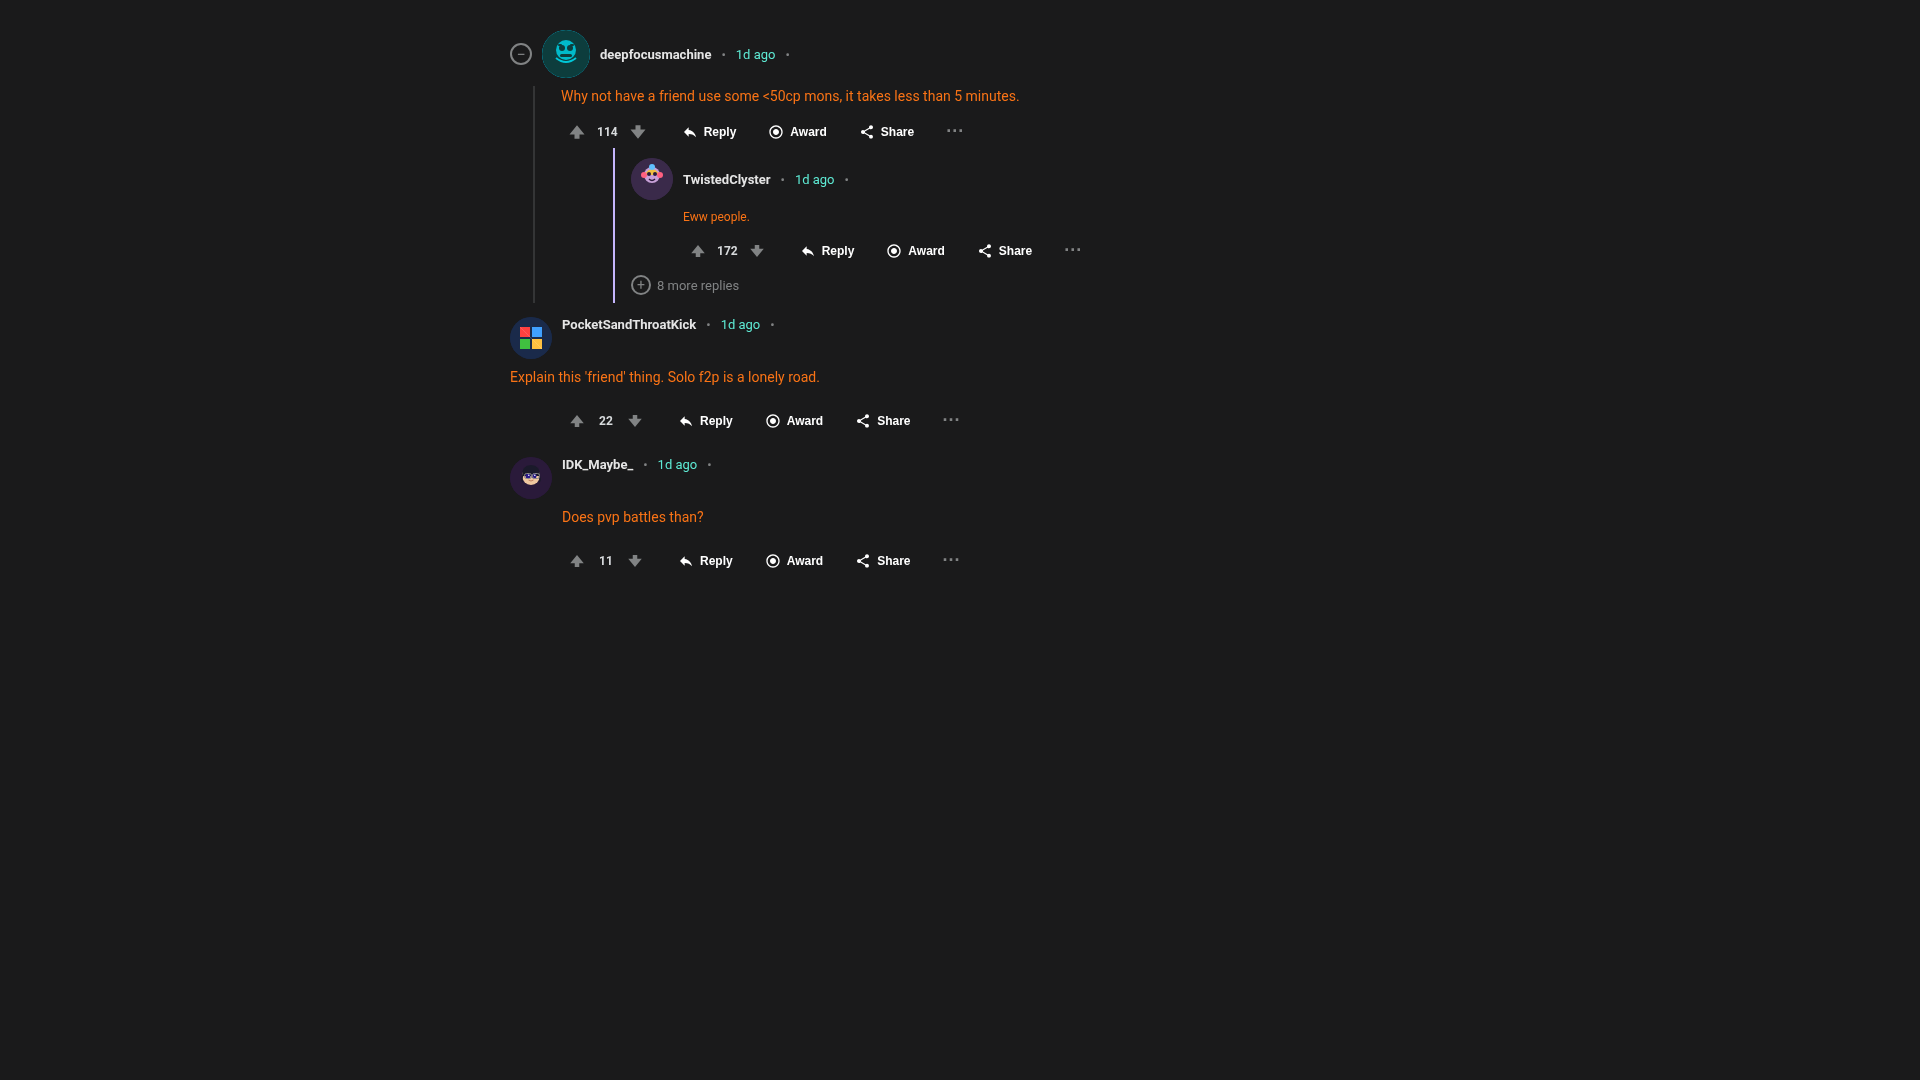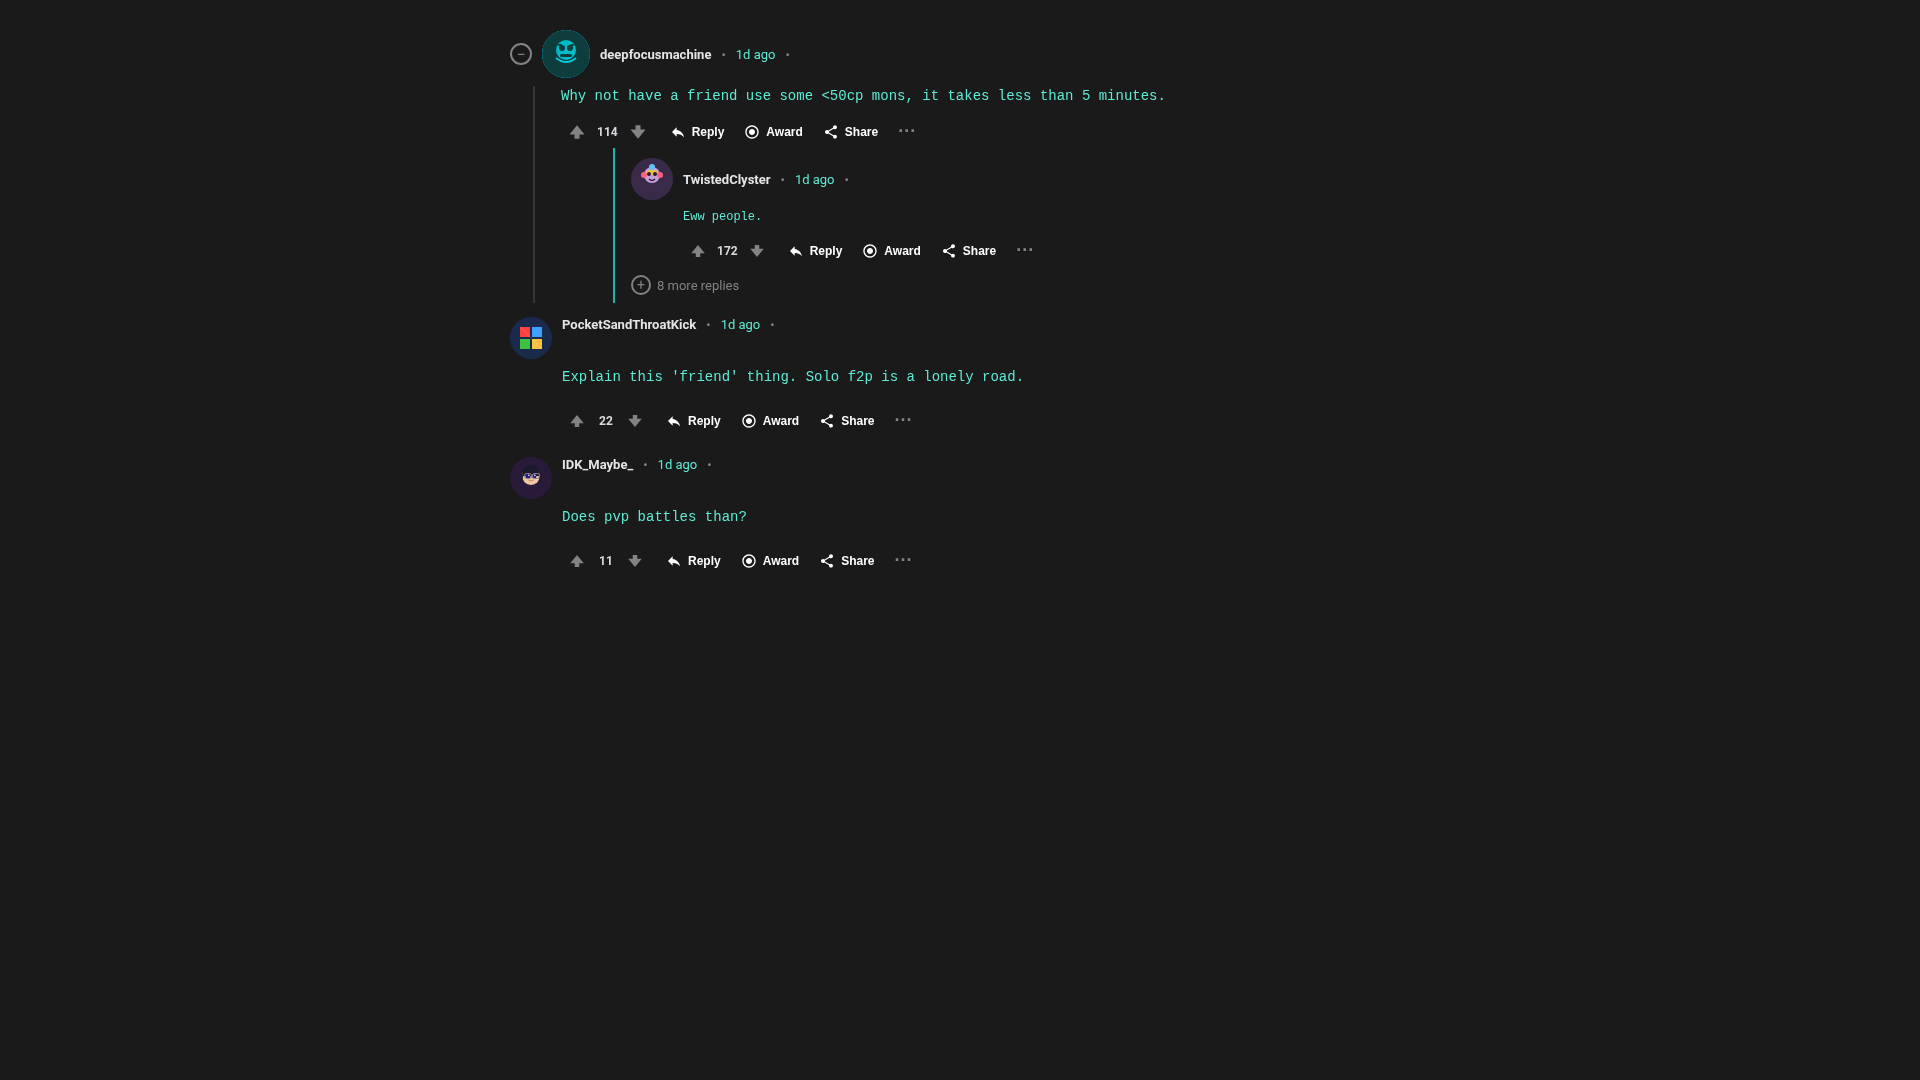--- a/index.html
+++ b/index.html
@@ -83,23 +83,22 @@
 
     .timestamp {
       font-size: 13px;
       color: #5eead4;
     }
 
     .comment-body {
       margin-left: 0;
       margin-bottom: 8px;
       font-size: 14px;
-      color: #5eead4;
+      color: #f97316;
       line-height: 1.5;
-      font-family: Liberation Mono, monospace;
     }
 
     
     .comment-top {
       padding: 10px 0 4px 0;
     }
 
     .comment-top .comment-header {
       align-items: center;
     }
@@ -116,21 +115,21 @@
       color: #818384;
       font-size: 16px;
       flex-shrink: 0;
       cursor: pointer;
     }
 
     
     .action-bar {
       display: flex;
       align-items: center;
-      gap: 4px;
+      gap: 16px;
       margin-top: 4px;
     }
 
     .vote-section {
       display: flex;
       align-items: center;
       gap: 4px;
       margin-right: 4px;
     }
 
@@ -181,21 +180,21 @@
       border-radius: 2px;
       font-size: 18px;
       font-weight: 700;
       display: flex;
       align-items: center;
     }
 
     
     .nested-comments {
       margin-left: 52px;
-      border-left: 2px solid #14b8a6;
+      border-left: 2px solid #c4b5fd;
       padding-left: 16px;
     }
 
     .nested-comment {
       padding: 10px 0 4px 0;
     }
 
     .nested-comment .comment-header {
       margin-bottom: 8px;
     }
@@ -415,21 +414,21 @@
 
           <line x1="10" y1="10" x2="32" y2="32" stroke="#ffffff" stroke-width="0.5" opacity="0.3"></line>
         </svg>
       </div>
       <span class="username">PocketSandThroatKick</span>
       <span class="meta-dot">•</span>
       <span class="timestamp">1d ago</span>
       <span class="meta-dot">•</span>
     </div>
 
-    <div class="comment-body" style="margin-left: 52px;">Explain this 'friend' thing. Solo f2p is a lonely road.</div>
+    <div class="comment-body" style="">Explain this 'friend' thing. Solo f2p is a lonely road.</div>
 
     <div class="action-bar" style="margin-left: 52px; margin-top: 8px;">
       <div class="vote-section">
         <button class="vote-btn">
           <svg width="18" height="18" viewBox="0 0 24 24">
             <path d="M12 4L3 15h6v5h6v-5h6z"></path>
           </svg>
         </button>
         <span class="vote-count">22</span>
         <button class="vote-btn down">

